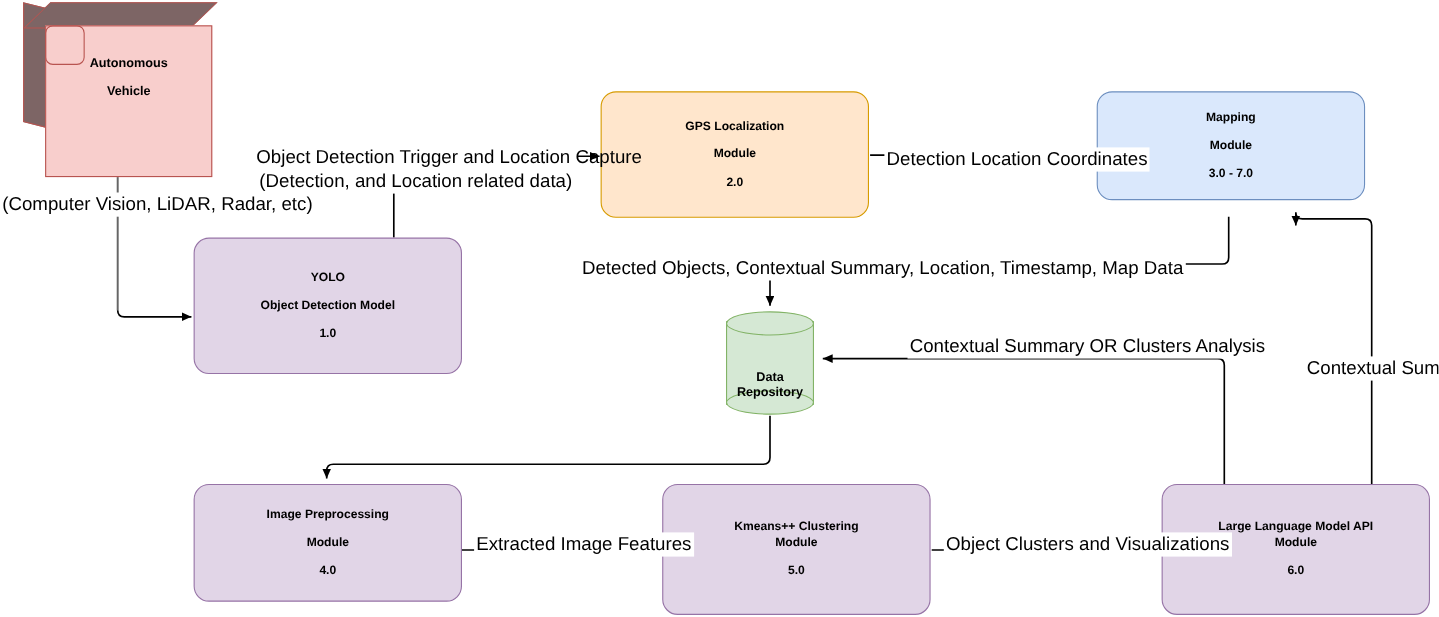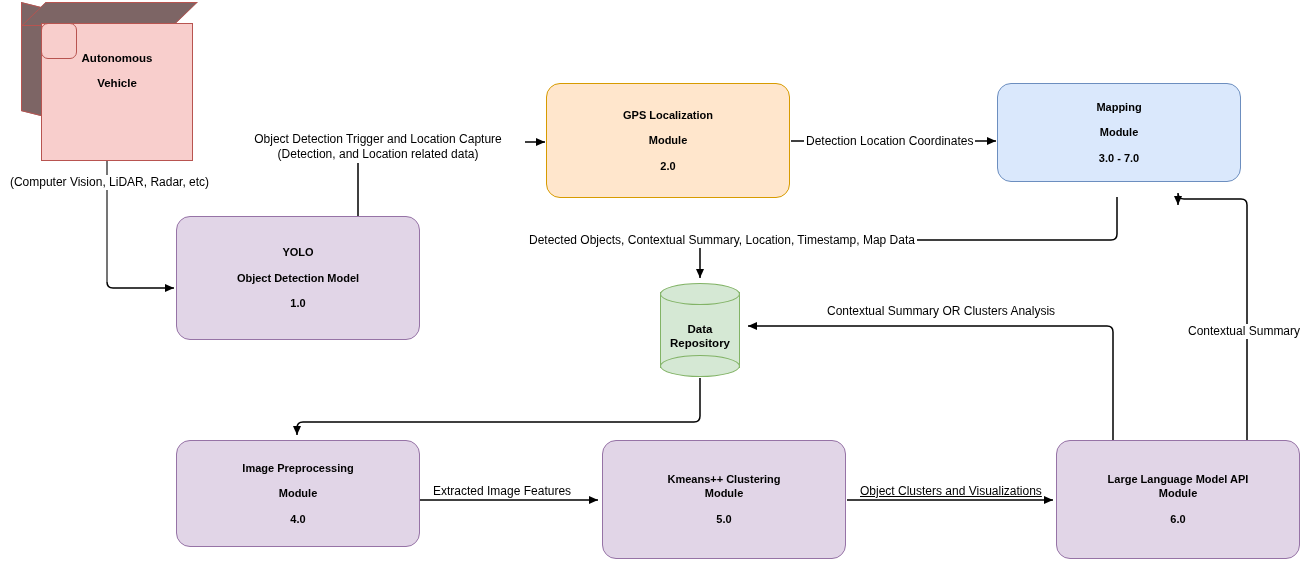--- a/index.html
+++ b/index.html
@@ -129,21 +129,21 @@
     font-weight:bold;
     font-size:11.5px;
     color:#000;
     line-height:1.25;
     z-index:2;
   }
 
   
   .elabel{
     position:absolute;
-    font-size:12px;
+    font-size:17px;
     color:#000;
     line-height:1.28;
     white-space:nowrap;
     background:#ffffff;
     padding:0 2px;
     z-index:4;
   }
   .elabel.c{text-align:center;}
   .elabel .ln{display:block;}
 </style>
@@ -204,21 +204,21 @@
   <div class="node proc blue sp-wide" style="left:997px; top:83px; width:244px; height:99px;">
     <span class="ln">Mapping</span>
     <span class="ln">Module</span>
     <span class="ln">3.0 - 7.0</span>
   </div>
 
   <div class="cyl" style="left:660px; top:283px; width:80px; height:94px;">
     <div class="body"></div>
     <div class="bottom"></div>
     <div class="top"></div>
-    <div class="lbl" style="padding-top:6px;text-align:right;">
+    <div class="lbl" style="padding-top:20px;text-align:right;">
       <span class="ln">Data</span>
       <span class="ln">Repository</span>
     </div>
   </div>
 
   <div class="node proc purple sp-wide" style="left:176px; top:440px; width:244px; height:107px;">
     <span class="ln">Image Preprocessing</span>
     <span class="ln">Module</span>
     <span class="ln">4.0</span>
   </div>
@@ -258,17 +258,17 @@
 
   <div class="elabel" style="left:1186px; top:324px;">
     <span class="ln">Contextual Summary</span>
   </div>
 
 
   <div class="elabel" style="left:431px; top:484px;">
     <span class="ln">Extracted Image Features</span>
   </div>
 
-  <div class="elabel" style="left:858px; top:484px;text-decoration:underline;">
+  <div class="elabel" style="left:858px; top:484px;">
     <span class="ln">Object Clusters and Visualizations</span>
   </div>
 
 </div>
 
 </body></html>

